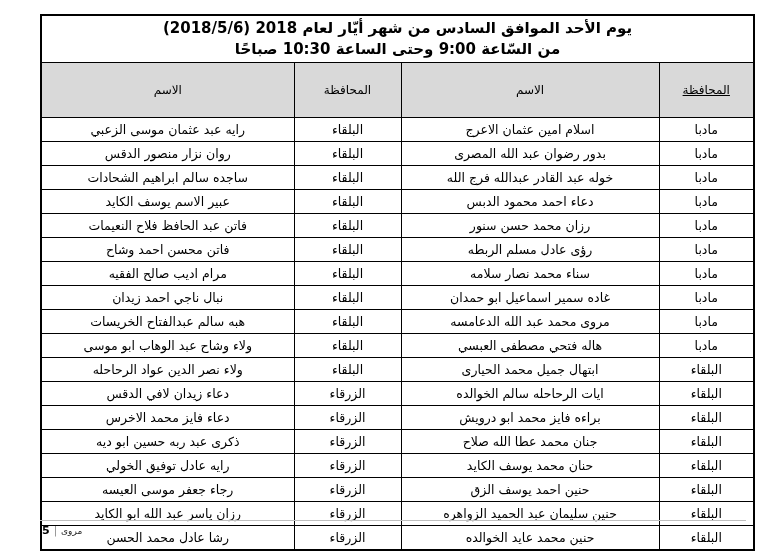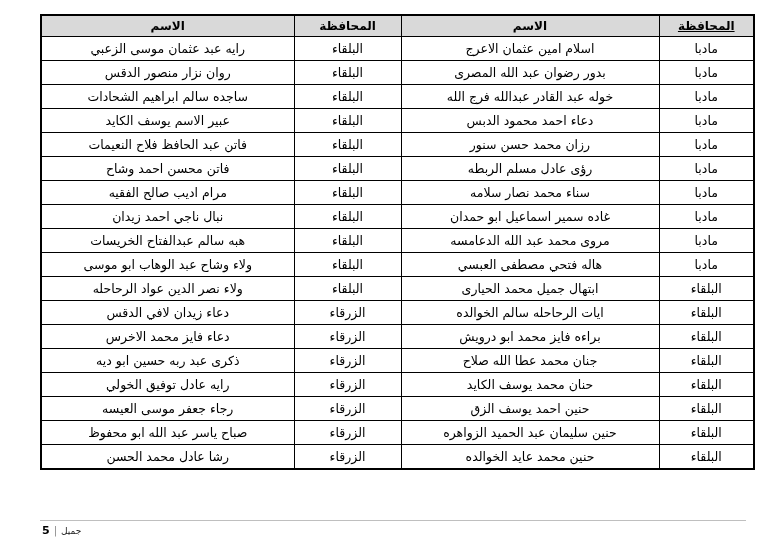--- a/index.html
+++ b/index.html
@@ -12,22 +12,22 @@
     position:absolute; left:40px; top:14px; width:713px;
     border-collapse:collapse; direction:rtl; table-layout:fixed;
     border:2px solid #000;
   }
   .doc-table td, .doc-table th { border:1px solid #000; overflow:hidden; white-space:nowrap; }
   .title-cell {
     height:44px; text-align:center; font-weight:bold;
     font-size:15px; line-height:21px; background:#fff; padding:1px 0;
   }
   .doc-table thead th {
-    background:#d9d9d9; font-size:12px; font-weight:bold; height:20px;
-    text-align:center; padding:0 2px;
+    background:#d9d9d9; font-size:12px; font-weight:normal; height:20px;
+    text-align:center; padding:17px 2px;
   }
   .doc-table thead th.underlined span { text-decoration:underline; }
   .doc-table tbody td {
     height:23px; font-size:12.5px; text-align:center; padding:0 4px;
   }
   .footer-line {
     position:absolute; left:40px; top:520px; width:706px; height:0;
     border-top:1px solid #bfbfbf;
   }
   .footer-text {
@@ -42,20 +42,26 @@
 <body>
 
 <table class="doc-table">
   <colgroup>
     <col style="width:95px">
     <col style="width:258px">
     <col style="width:107px">
     <col style="width:253px">
   </colgroup>
   <thead>
+    <tr>
+      <td class="title-cell" colspan="4">
+        <div>يوم الأحد الموافق السادس من شهر أيّار لعام 2018 (2018/5/6)</div>
+        <div>من السّاعة 9:00 وحتى الساعة 10:30 صباحًا</div>
+      </td>
+    </tr>
     <tr>
       <th class="underlined"><span>المحافظة</span></th>
       <th><span>الاسم</span></th>
       <th><span>المحافظة</span></th>
       <th><span>الاسم</span></th>
     </tr>
   </thead>
   <tbody>
       <tr>
         <td>مادبا</td>
@@ -150,29 +156,29 @@
       <tr>
         <td>البلقاء</td>
         <td>حنين احمد يوسف الزق</td>
         <td>الزرقاء</td>
         <td>رجاء جعفر موسى العيسه</td>
       </tr>
       <tr>
         <td>البلقاء</td>
         <td>حنين سليمان عبد الحميد الزواهره</td>
         <td>الزرقاء</td>
-        <td>صباح ياسر عبد الله ابو محفوظ</td>
+        <td>رزان ياسر عبد الله ابو الكايد</td>
       </tr>
       <tr>
         <td>البلقاء</td>
         <td>حنين محمد عايد الخوالده</td>
         <td>الزرقاء</td>
         <td>رشا عادل محمد الحسن</td>
       </tr>
     </tbody>
 </table>
 
 <div class="footer-line"></div>
 <div class="footer-text">
   <span class="num">5</span>
   <span class="bar">|</span>
-  <span class="word">جميل</span>
+  <span class="word">مروى</span>
 </div>
 
 </body></html>

